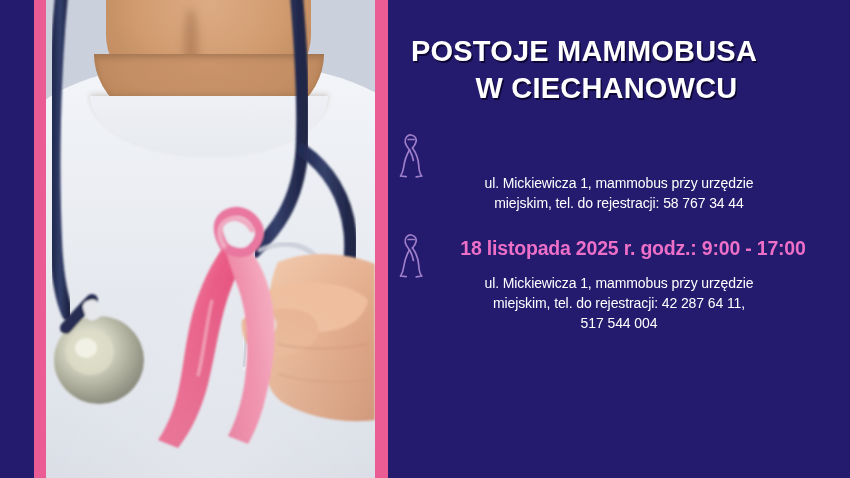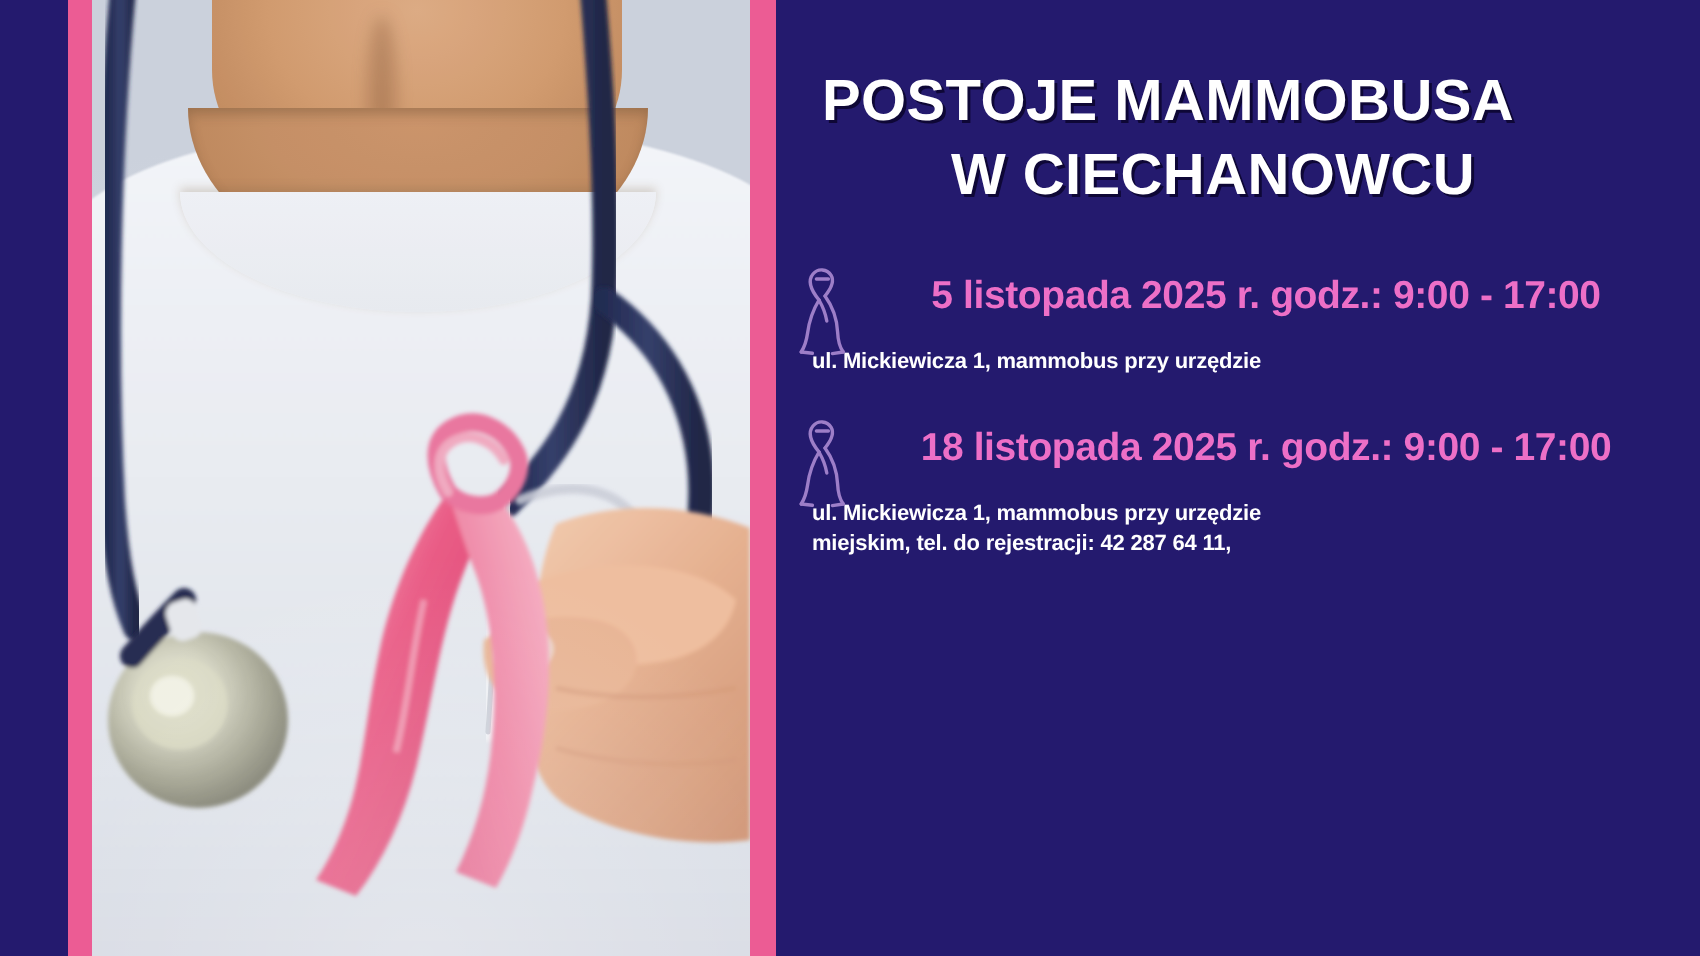--- a/index.html
+++ b/index.html
@@ -158,24 +158,24 @@
     padding: 0 14px 0 42px;
     color: #ed6fc7;
     font-size: 19.5px;
     font-weight: 700;
     line-height: 1.25;
     letter-spacing: -0.2px;
   }
   .event-addr {
     margin-top: 8px;
     padding: 0 18px;
-    text-align: left;
+    text-align: center;
     color: #ffffff;
-    font-size: 11px;
-    font-weight: 700;
+    font-size: 14px;
+    font-weight: 400;
     line-height: 1.42;
     letter-spacing: -0.1px;
   }
 </style>
 </head>
 <body>
 
 <div id="poster">
 
   <div class="photo-panel">
@@ -295,24 +295,24 @@
             <g fill="none" stroke="#9d7ec8" stroke-width="1.7" stroke-linecap="round" stroke-linejoin="round">
               <path d="M12.5,18 C8,12.5 7,8 9.5,5 C12,2 16.5,2.4 18.5,5.6 C20,8.1 19,11.8 15.5,16"></path>
               <path d="M12.5,18 C9.5,23 7.5,29 6.8,34.5 C6.2,38.6 5.2,41.6 3.6,44"></path>
               <path d="M15.5,16 C19.5,21.5 21.5,28 21.8,34 C22,38.5 23,41.8 24.6,44"></path>
               <path d="M3.6,44 L9.2,44.6"></path>
               <path d="M24.6,44 L19.2,44.8"></path>
               <path d="M12.5,18 C14.5,21.5 15.8,25 16.4,28.5"></path>
               <path d="M11.2,7.5 L17.2,7.5"></path>
             </g>
           </svg>
-          <span class="event-date">5 listopada 2025 r. godz.: 9:00 - 17:00</span>
         </div>
         <div class="event-addr">
           <span>ul. Mickiewicza 1,  mammobus przy urzędzie</span><br>
+          <span>miejskim, tel. do rejestracji: 58 767 34 44</span>
         </div>
       </div>
 
       <div class="event" style="margin-top:10px;">
         <div class="event-head">
           <svg class="ribbon-icon" viewBox="0 0 30 46">
             <g fill="none" stroke="#9d7ec8" stroke-width="1.7" stroke-linecap="round" stroke-linejoin="round">
               <path d="M12.5,18 C8,12.5 7,8 9.5,5 C12,2 16.5,2.4 18.5,5.6 C20,8.1 19,11.8 15.5,16"></path>
               <path d="M12.5,18 C9.5,23 7.5,29 6.8,34.5 C6.2,38.6 5.2,41.6 3.6,44"></path>
               <path d="M15.5,16 C19.5,21.5 21.5,28 21.8,34 C22,38.5 23,41.8 24.6,44"></path>
@@ -320,18 +320,19 @@
               <path d="M24.6,44 L19.2,44.8"></path>
               <path d="M12.5,18 C14.5,21.5 15.8,25 16.4,28.5"></path>
               <path d="M11.2,7.5 L17.2,7.5"></path>
             </g>
           </svg>
           <span class="event-date">18 listopada 2025 r. godz.: 9:00 - 17:00</span>
         </div>
         <div class="event-addr">
           <span>ul. Mickiewicza 1,  mammobus przy urzędzie</span><br>
           <span>miejskim, tel. do rejestracji: 42 287 64 11,</span><br>
+          <span>517 544 004</span>
         </div>
       </div>
 
     </div>
   </div>
 </div>
 
 </body></html>

